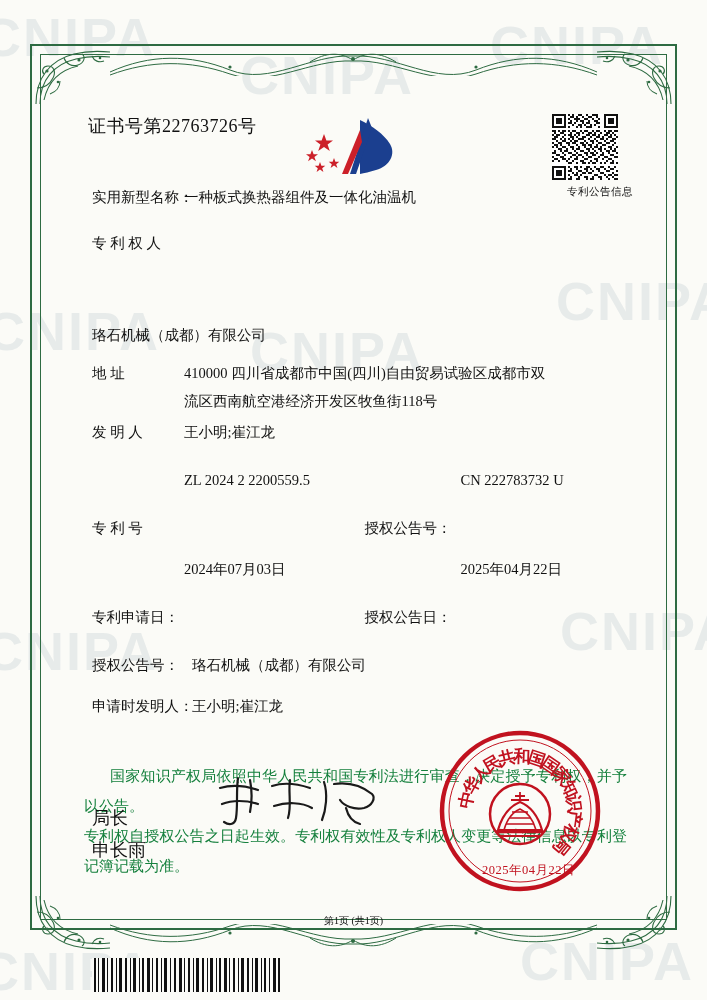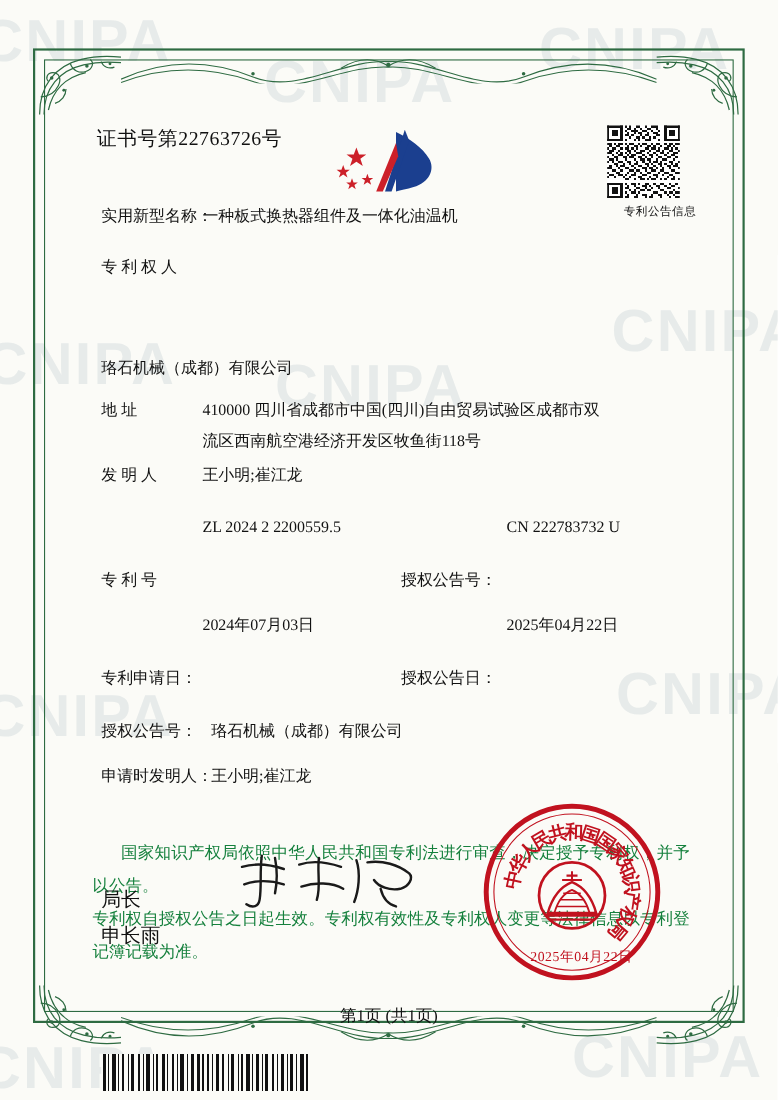--- a/index.html
+++ b/index.html
@@ -201,21 +201,21 @@
     color: #c1121f;
     letter-spacing: .5px;
   }
 
   .page-num {
     position: absolute;
     left: 0;
     right: 0;
     top: 824px;
     text-align: center;
-    font-size: 15px;
+    font-size: 10px;
     color: #111;
   }
 
   
   .barcode {
     position: absolute;
     left: 92px;
     bottom: 8px;
     width: 190px;
     height: 34px;

